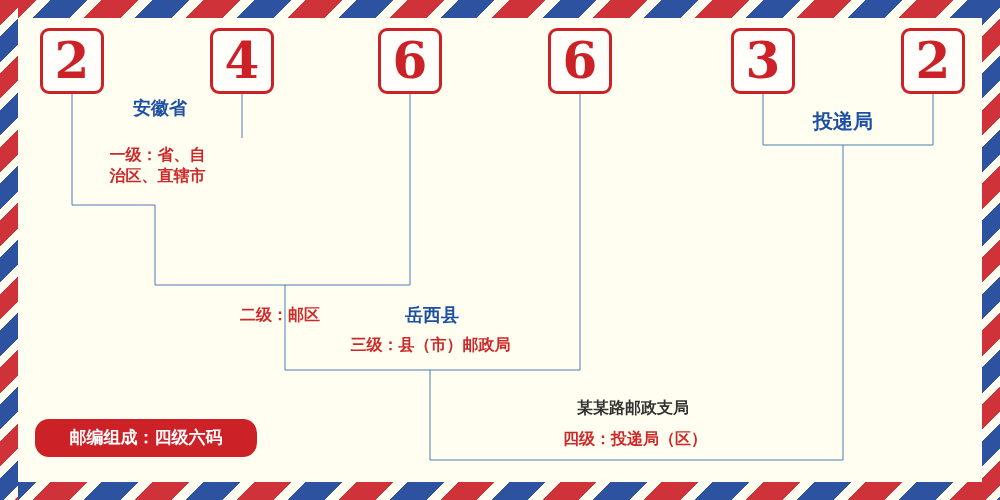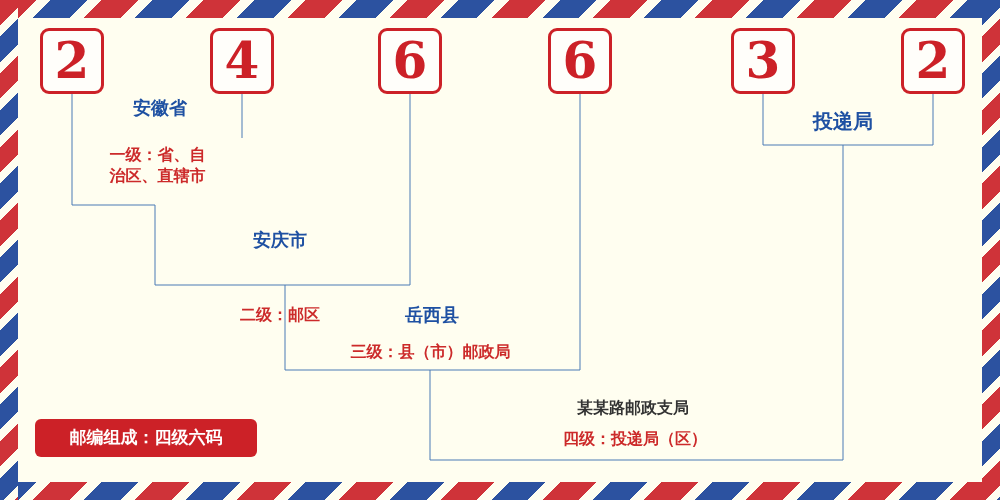--- a/index.html
+++ b/index.html
@@ -43,21 +43,21 @@
     color: #cc2127;
   }
   .lbl { position: absolute; text-align: center; z-index: 3; }
   .lbl-blue { color: #1e50a2; font-weight: bold; font-size: 18px; }
   .lbl-blue-sm { color: #1e50a2; font-weight: bold; font-size: 20px; }
   .lbl-red { color: #cc2a2a; font-weight: bold; font-size: 16px; line-height: 21px; }
   .lbl-dark { color: #333333; font-weight: bold; font-size: 16px; }
   .badge {
     position: absolute; left: 35px; top: 419px; width: 222px; height: 38px;
     background: #cc2127; color: #ffffff;
-    border-radius: 6px;
+    border-radius: 14px;
     font-weight: bold; font-size: 17px; line-height: 38px; text-align: center;
     z-index: 3;
   }
 </style>
 </head>
 <body>
 
 <div style="position:absolute; inset:0;">
 
   <div class="stripe stripe-top"></div>
@@ -91,25 +91,24 @@
   <div class="digit-box" style="left:901px">
     <span class="digit">2</span>
   </div>
 
   <div class="lbl lbl-blue" style="left:100px; top:96px; width:120px;">安徽省</div>
   <div class="lbl lbl-red" style="left:75px; top:144px; width:165px;text-align:center;">
     <div>一级：省、自</div>
     <div>治区、直辖市</div>
   </div>
 
-  <div class="lbl lbl-blue" style="left:220px; top:228px; width:120px;">安庆市</div>
   <div class="lbl lbl-red" style="left:205px; top:256px; width:150px;margin-top:48px;">二级：邮区</div>
 
   <div class="lbl lbl-blue" style="left:372px; top:303px; width:120px;">岳西县</div>
-  <div class="lbl lbl-red" style="left:308px; top:341px; width:245px;font-family:Liberation Serif, serif;">三级：县（市）邮政局</div>
+  <div class="lbl lbl-red" style="left:308px; top:334px; width:245px;font-family:Liberation Serif, serif;">三级：县（市）邮政局</div>
 
   <div class="lbl lbl-dark" style="left:528px; top:398px; width:210px;">某某路邮政支局</div>
   <div class="lbl lbl-red" style="left:520px; top:428px; width:230px;">四级：投递局（区）</div>
 
   <div class="lbl lbl-blue-sm" style="left:783px; top:108px; width:120px;">投递局</div>
 
   <div class="badge">邮编组成：四级六码</div>
 
 </div>
 

